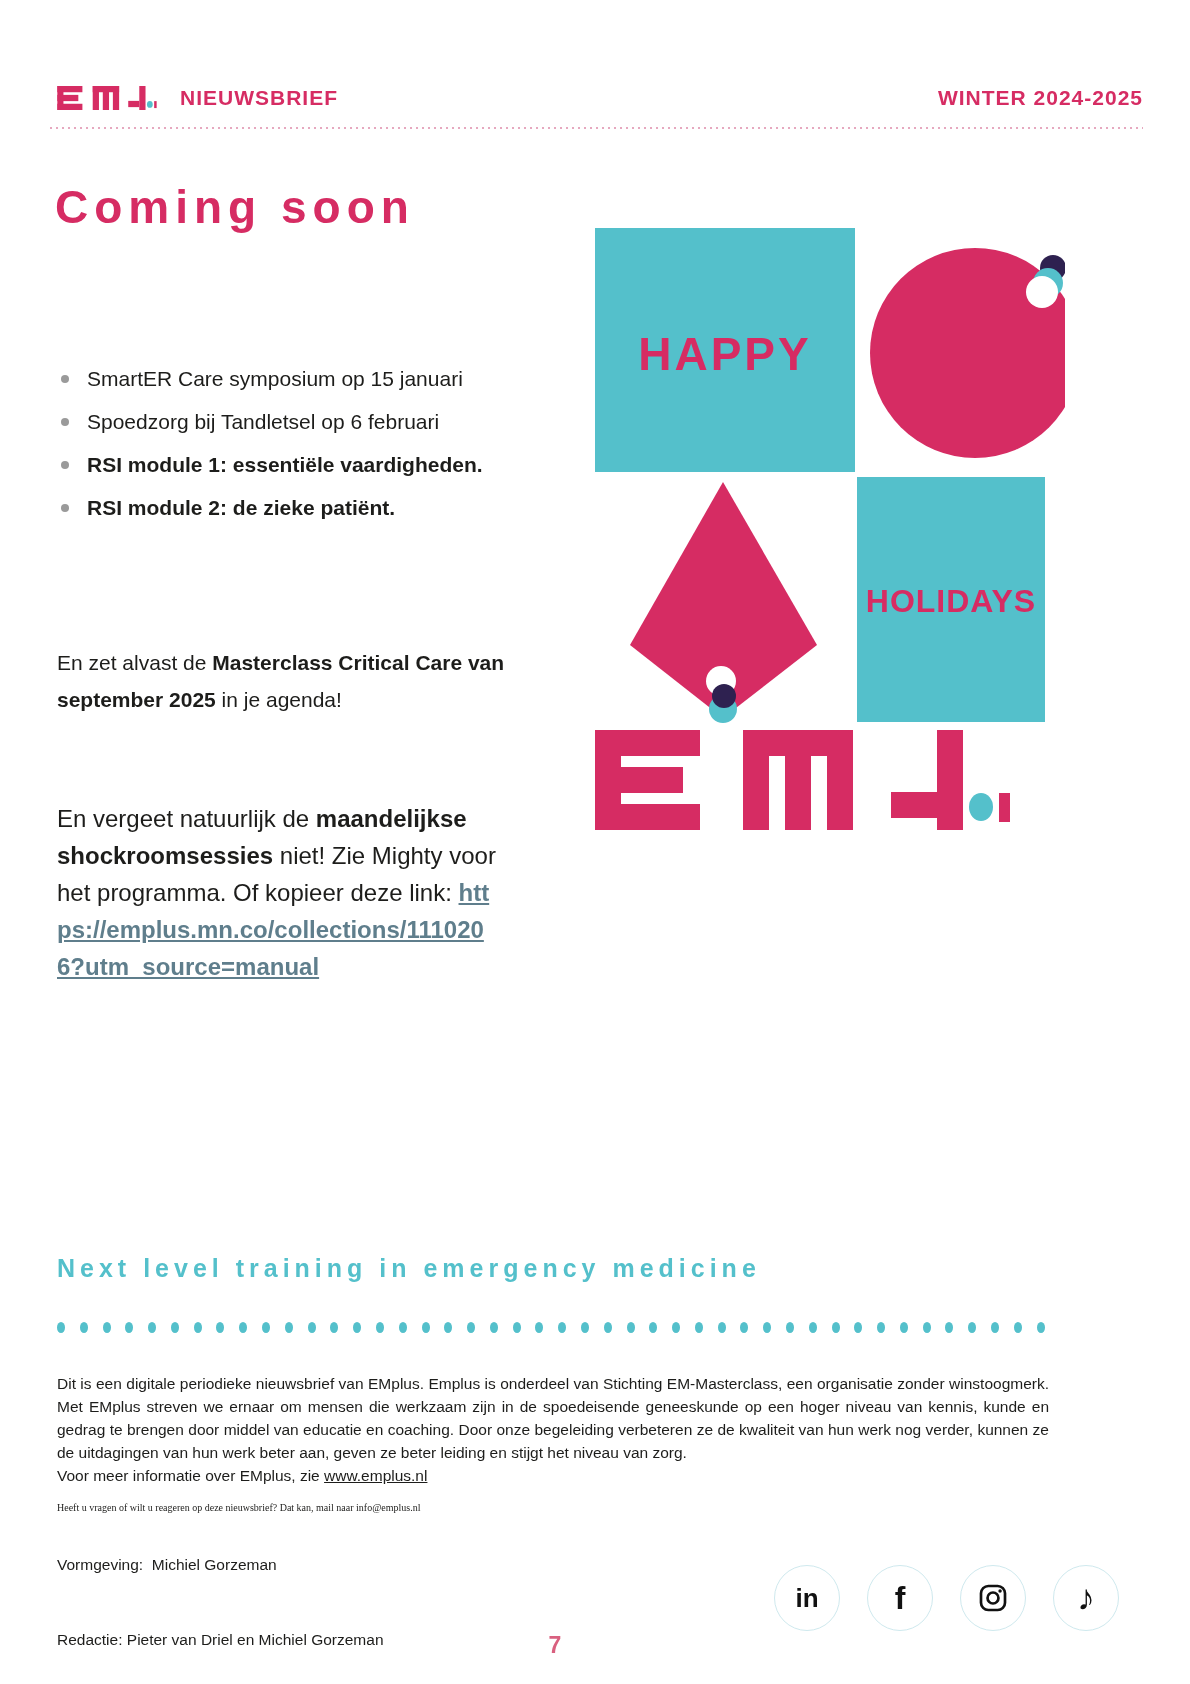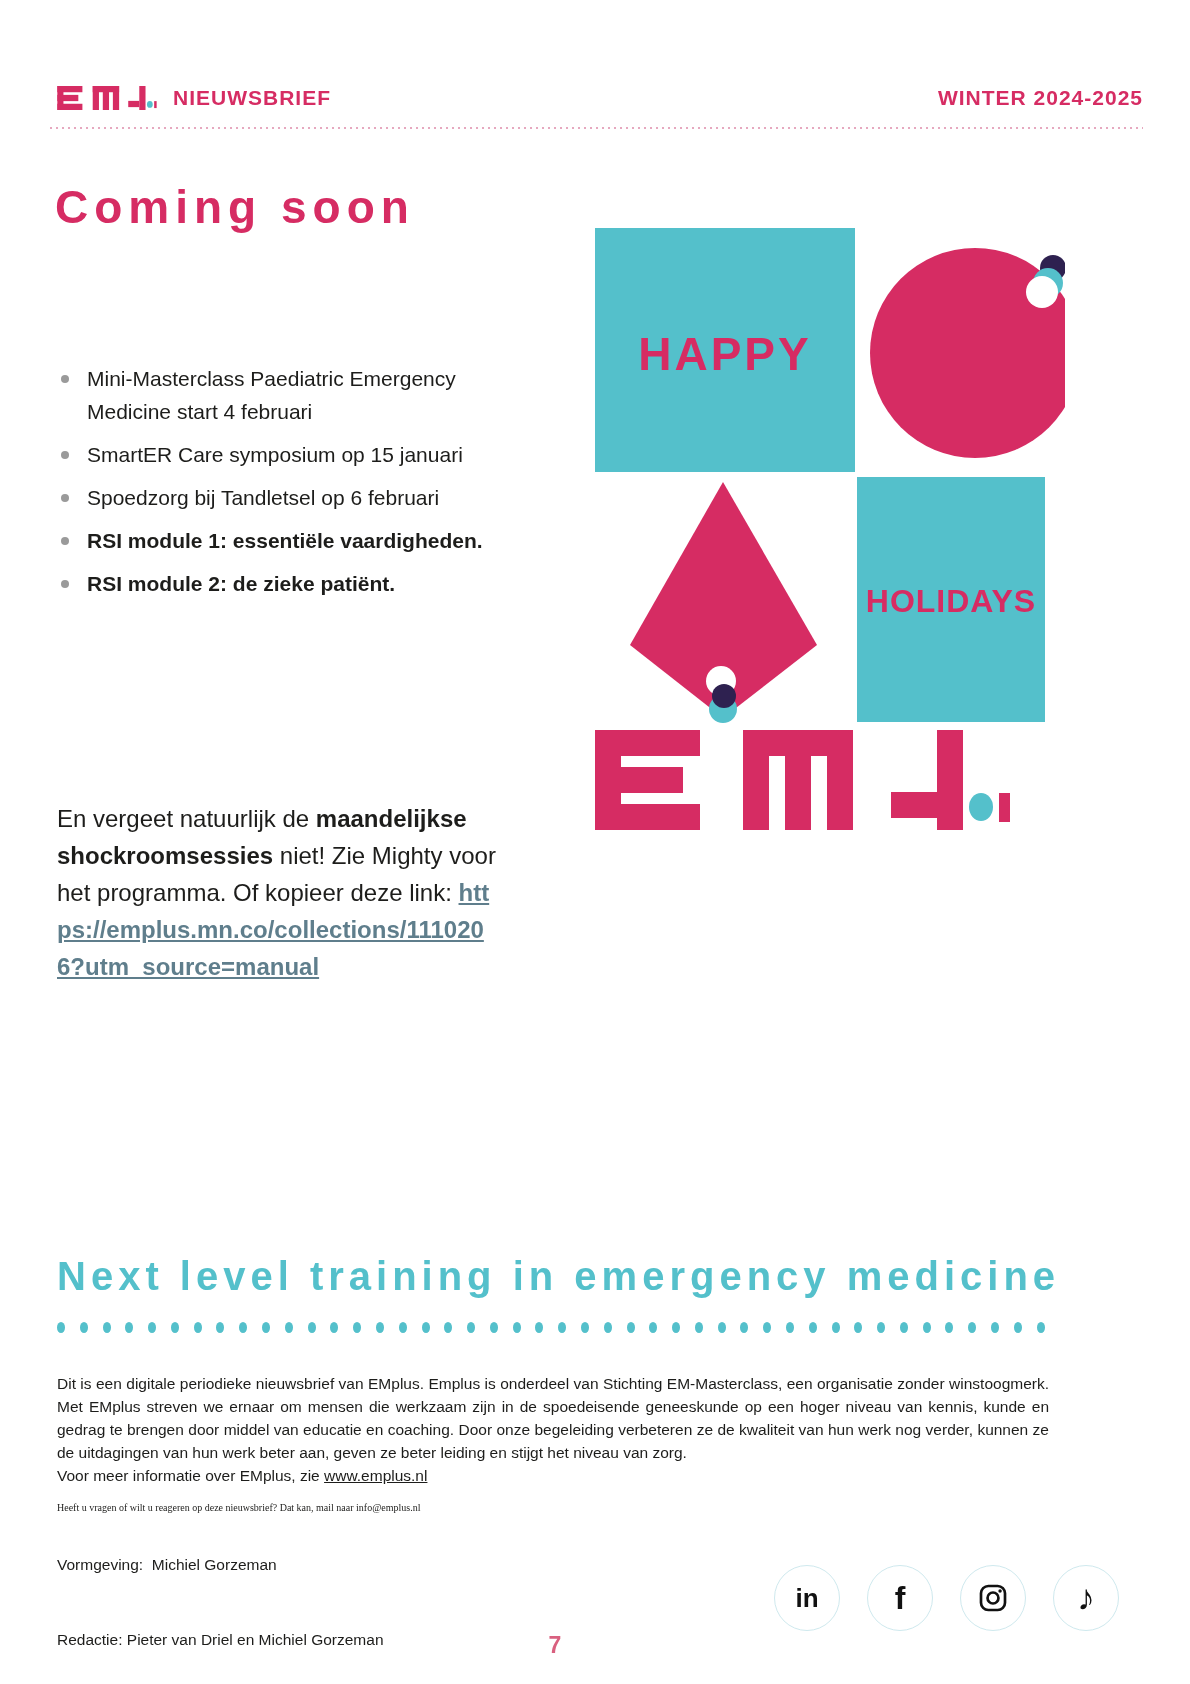--- a/index.html
+++ b/index.html
@@ -5,21 +5,21 @@
   :root{
     --pink:#d62c63; --teal:#54c0cb; --navy:#2e2150; --link:#5f7e8c;
     --text:#1d1d1b; --dotgray:#9a9a9a; --ruledot:#e6a8bf; --circlestroke:#cfe9ee;
   }
   html,body{margin:0;padding:0;background:#fff;}
   .page{position:relative;width:1190px;height:1684px;background:#fff;overflow:hidden;
         font-family:"Liberation Sans",sans-serif;color:var(--text);}
   
   .header{position:absolute;left:57px;right:47px;top:86px;display:flex;
           justify-content:space-between;align-items:center;}
-  .brand{display:flex;align-items:center;gap:16px;}
+  .brand{display:flex;align-items:center;gap:23px;}
   .brand svg{width:100px;height:24px;display:block;}
   .brand-text,.issue{color:var(--pink);font-weight:700;font-size:21px;letter-spacing:1px;}
   .dotted-rule{position:absolute;left:48px;right:47px;top:126px;height:4px;
         background-image:radial-gradient(circle,var(--ruledot) 1.3px,transparent 1.5px);
         background-size:6px 4px;background-repeat:repeat-x;}
   
   .title{position:absolute;left:55px;top:180px;margin:0;color:var(--pink);
          font-size:46px;font-weight:700;letter-spacing:6px;}
   .intro{position:absolute;left:57px;top:290px;width:470px;font-size:21px;line-height:32px;}
   ul.events{position:absolute;left:57px;top:362px;width:450px;margin:0;padding:0;list-style:none;}
@@ -27,21 +27,21 @@
   ul.events li::before{content:"";position:absolute;left:4px;top:13px;width:8px;height:8px;
          border-radius:50%;background:var(--dotgray);}
   ul.events li.bold{font-weight:700;}
   .agenda{position:absolute;left:57px;top:644px;width:460px;font-size:21px;line-height:37px;}
   .reminder{position:absolute;left:57px;top:800px;width:445px;font-size:24px;line-height:37px;}
   .reminder a{color:var(--link);font-weight:700;text-decoration:underline;word-break:break-all;}
   b{font-weight:700;}
   
   .graphic{position:absolute;left:595px;top:228px;width:470px;height:604px;}
   
-  .tagline{position:absolute;left:57px;top:1254px;color:var(--teal);font-size:40px;
+  .tagline{position:absolute;left:57px;top:1254px;color:var(--teal);font-size:25px;
            font-weight:700;letter-spacing:5px;white-space:nowrap;}
   .dots-row{position:absolute;left:57px;top:1322px;width:988px;display:flex;justify-content:space-between;}
   .tdot{width:8px;height:11px;border-radius:50%;background:var(--teal);flex:0 0 auto;}
   .about-wrap{position:absolute;left:57px;top:1372px;width:992px;font-size:15.5px;line-height:23px;}
   .about-text{text-align:justify;margin:0;}
   .more-info{margin:0;}
   .about-wrap a{color:inherit;text-decoration:underline;}
   .credits{position:absolute;left:57px;top:1502px;font-size:15.5px;line-height:25px;white-space:pre-wrap;}
   .contact{position:absolute;left:57px;top:1502px;font-size:10px;font-family:Liberation Serif, serif;}
   .socials{position:absolute;right:71px;top:1565px;display:flex;gap:27px;}
@@ -86,27 +86,27 @@
         </svg>
       <span class="brand-text">NIEUWSBRIEF</span>
     </div>
     <span class="issue">WINTER 2024-2025</span>
   </div>
   <div class="dotted-rule"></div>
 
   <h1 class="title">Coming soon</h1>
 
   <ul class="events" id="bullet-list">
-      <li>Mini-Masterclass Paediatric Emergency Medicine start 4 februari</li>
       <li>SmartER Care symposium op 15 januari</li>
       <li>Spoedzorg bij Tandletsel op 6 februari</li>
       <li class="bold">RSI module 1: essentiële vaardigheden.</li>
       <li class="bold">RSI module 2: de zieke patiënt.</li>
     </ul>
 
+  <div class="agenda"><span>En zet alvast de </span><b>Masterclass Critical Care van september 2025</b><span> in je agenda!</span></div>
 
   <div class="reminder"><span>En vergeet natuurlijk de </span><b>maandelijkse shockroomsessies</b><span> niet! Zie Mighty voor het programma. Of kopieer deze link: </span><a href="#">https://emplus.mn.co/collections/1110206?utm_source=manual</a></div>
 
   <div class="graphic">
     <svg width="470" height="604" viewBox="0 0 470 604">
 
       <rect x="0" y="0" width="260" height="244" fill="#54c0cb"></rect>
       <text x="130" y="142" text-anchor="middle" font-family="Liberation Sans, sans-serif" font-size="46" font-weight="700" letter-spacing="3" fill="#d62c63">HAPPY</text>
 
       <circle cx="380" cy="125" r="105" fill="#d62c63"></circle>

